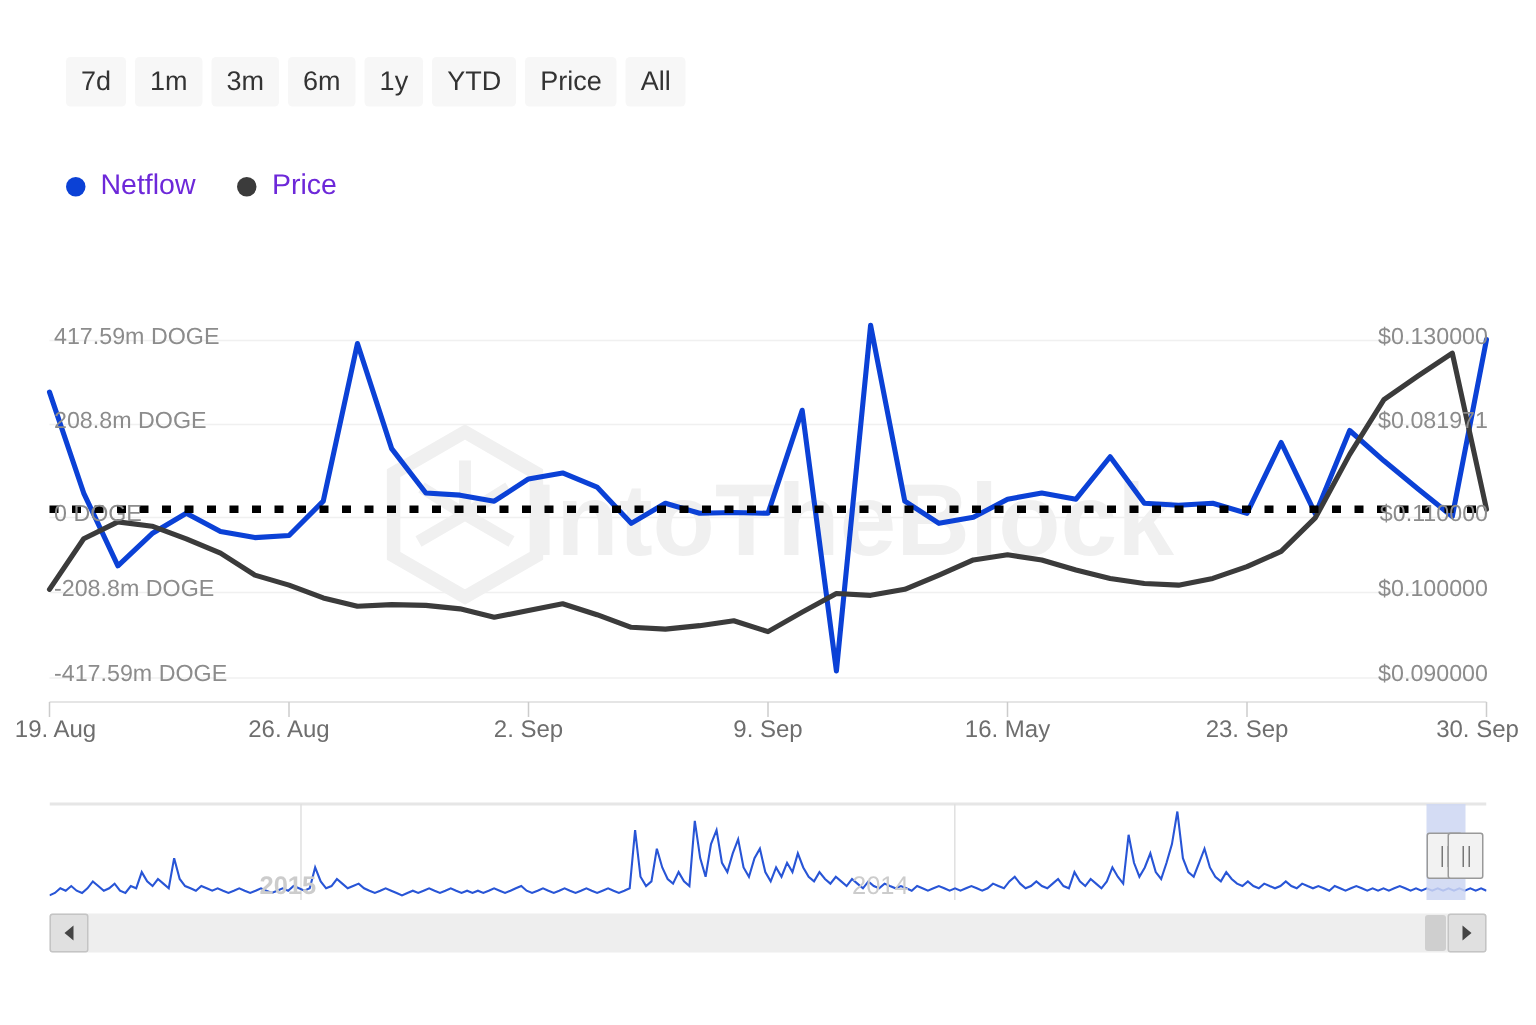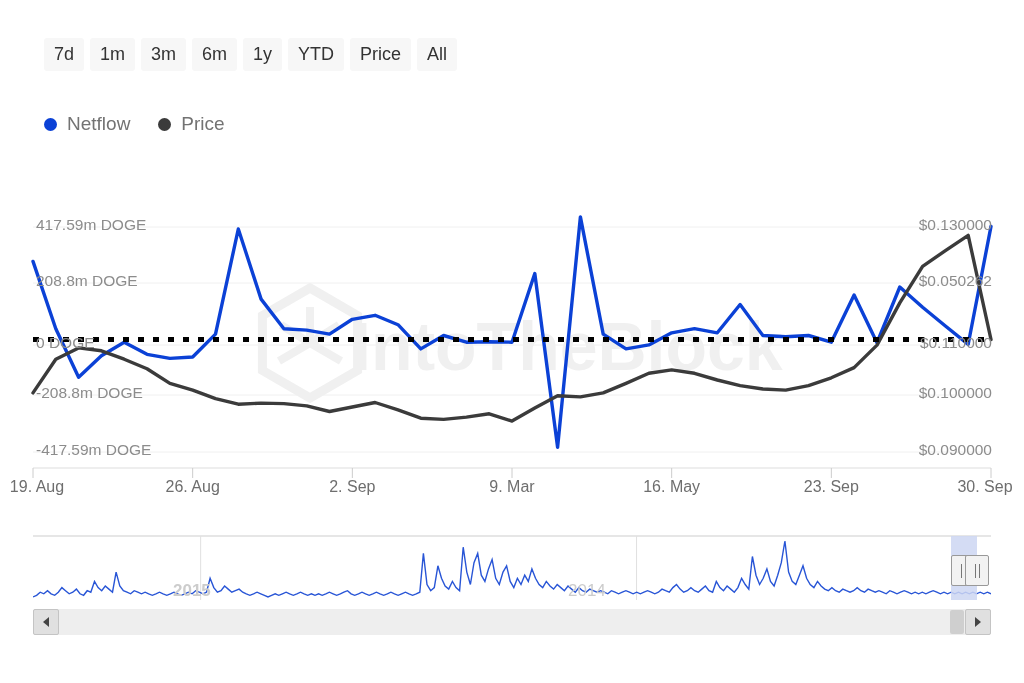--- a/index.html
+++ b/index.html
@@ -61,21 +61,21 @@
     cursor: pointer;
   }
   .legend-dot {
     width: 13px;
     height: 13px;
     border-radius: 50%;
     display: inline-block;
   }
   .legend-label {
     font-size: 19px;
-    color: #737373;
+    color: #6d28d9;
     font-family: "Liberation Sans", sans-serif;
   }
 
   
   .plot-wrap {
     position: absolute;
     left: 0;
     top: 195px;
     width: 1024px;
     height: 300px;
@@ -225,32 +225,32 @@
         <line x1="831.3333333333334" x2="831.3333333333334" y1="273" y2="283" stroke="#cccccc" stroke-width="1"></line>
         <line x1="991" x2="991" y1="273" y2="283" stroke="#cccccc" stroke-width="1"></line>
       </svg>
     <div id="axis-labels">
         <div class="axis-label left" style="top: 21px;">417.59m DOGE</div>
         <div class="axis-label left" style="top: 77px;">208.8m DOGE</div>
         <div class="axis-label left" style="top: 139px;">0 DOGE</div>
         <div class="axis-label left" style="top: 189px;">-208.8m DOGE</div>
         <div class="axis-label left" style="top: 246px;">-417.59m DOGE</div>
         <div class="axis-label right" style="top: 21px;">$0.130000</div>
-        <div class="axis-label right" style="top: 77px;">$0.050262</div>
+        <div class="axis-label right" style="top: 77px;">$0.081971</div>
         <div class="axis-label right" style="top: 139px;">$0.110000</div>
         <div class="axis-label right" style="top: 189px;">$0.100000</div>
         <div class="axis-label right" style="top: 246px;">$0.090000</div>
       </div>
   </div>
 
   <div id="xticks">
       <div class="xtick-label" style="left: 37px; top: 478px;">19. Aug</div>
       <div class="xtick-label" style="left: 192.667px; top: 478px;">26. Aug</div>
       <div class="xtick-label" style="left: 352.333px; top: 478px;">2. Sep</div>
-      <div class="xtick-label" style="left: 512px; top: 478px;">9. Mar</div>
+      <div class="xtick-label" style="left: 512px; top: 478px;">9. Sep</div>
       <div class="xtick-label" style="left: 671.667px; top: 478px;">16. May</div>
       <div class="xtick-label" style="left: 831.333px; top: 478px;">23. Sep</div>
       <div class="xtick-label" style="left: 985px; top: 478px;">30. Sep</div>
     </div>
 
   <div class="navigator">
     <svg id="nav-svg" width="958" height="75" viewBox="0 0 958 75">
         <line x1="0" x2="958" y1="3" y2="3" stroke="#e6e6e6" stroke-width="2"></line>
         <line x1="167.64999999999998" x2="167.64999999999998" y1="3" y2="67" stroke="#e0e0e0" stroke-width="1"></line>
         <line x1="603.54" x2="603.54" y1="3" y2="67" stroke="#e0e0e0" stroke-width="1"></line>

